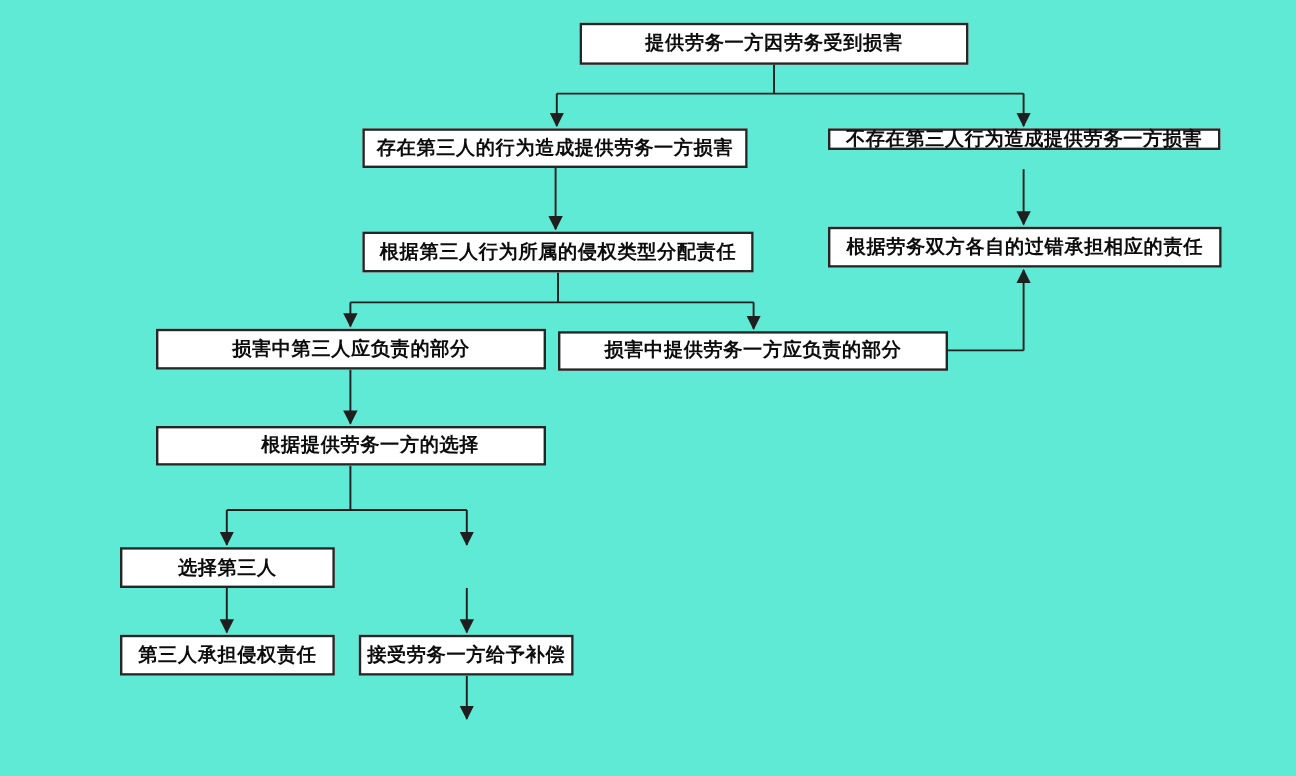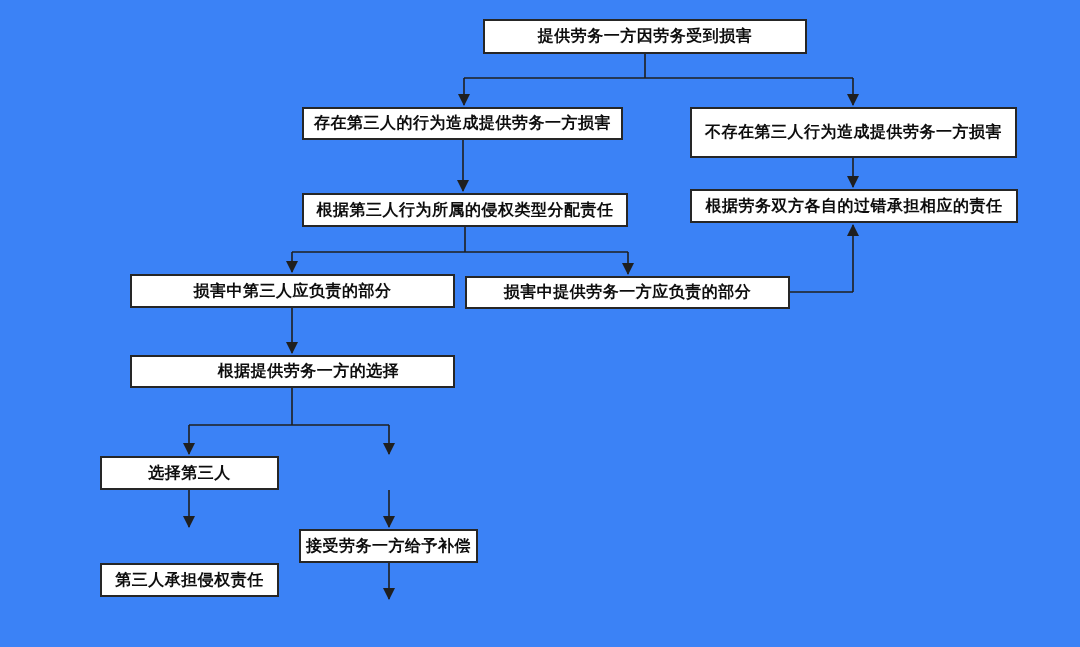--- a/index.html
+++ b/index.html
@@ -1,48 +1,48 @@
 <!DOCTYPE html>
 <html><head>
 <meta charset="utf-8">
 <style>
   html,body{margin:0;padding:0;background:#ffffff;}
   .stage{
     position:relative;
     width:1080px;height:647px;
-    background:#3b82f6;
+    background:#5eead4;
     font-family:"Liberation Sans","DejaVu Sans",sans-serif;
     overflow:hidden;
   }
   .edges{position:absolute;left:0;top:0;width:1080px;height:647px;z-index:1;}
   .node{
     position:absolute;
     box-sizing:border-box;
     background:#ffffff;
     border:2px solid #262626;
     display:flex;align-items:center;justify-content:center;
     font-weight:bold;
     font-size:16px;
     color:#0d0d0d;
     letter-spacing:0.5px;
     white-space:nowrap;
     z-index:2;
   }
   
   .n-root{left:483px;top:19px;width:324px;height:35px;}
   .n-third-exists{left:302px;top:107px;width:321px;height:33px;}
-  .n-no-third{left:690px;top:107px;width:327px;height:51px;}
+  .n-no-third{left:690px;top:107px;width:327px;height:18px;}
   .n-tort-type{left:302px;top:193px;width:326px;height:34px;}
   .n-fault{left:690px;top:189px;width:328px;height:34px;}
   .n-third-portion{left:130px;top:274px;width:325px;height:34px;}
   .n-provider-portion{left:465px;top:276px;width:325px;height:33px;}
   .n-choice{left:130px;top:355px;width:325px;height:33px;padding-left:32px;}
   .n-choose-third{left:100px;top:456px;width:179px;height:34px;}
   .n-choose-recipient{left:299px;top:456px;width:179px;height:34px;}
-  .n-third-liability{left:100px;top:529px;width:179px;height:34px;margin-top:34px;}
+  .n-third-liability{left:100px;top:529px;width:179px;height:34px;}
   .n-recipient-comp{left:299px;top:529px;width:179px;height:34px;}
   .n-recourse{left:299px;top:601px;width:180px;height:34px;}
 </style>
 </head>
 <body>
 
 <div class="stage">
 
   <svg class="edges" viewBox="0 0 1080 647" xmlns="http://www.w3.org/2000/svg">
     <defs>

